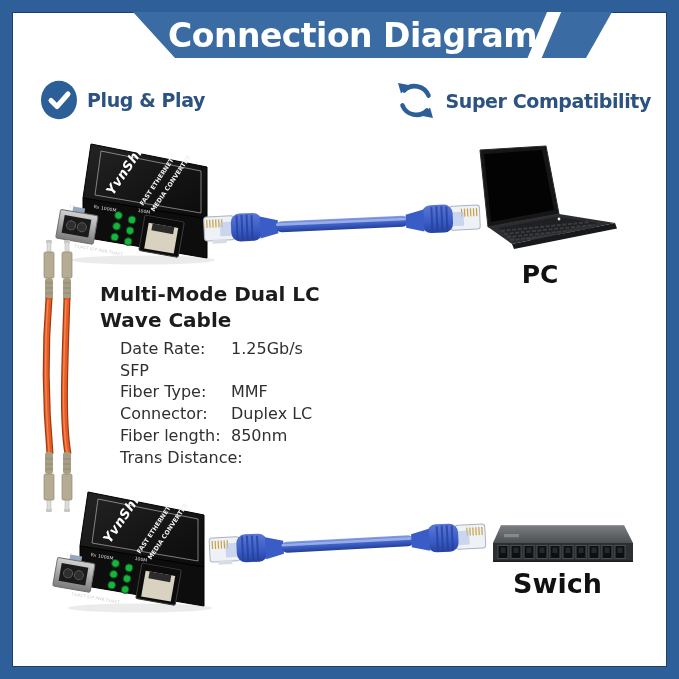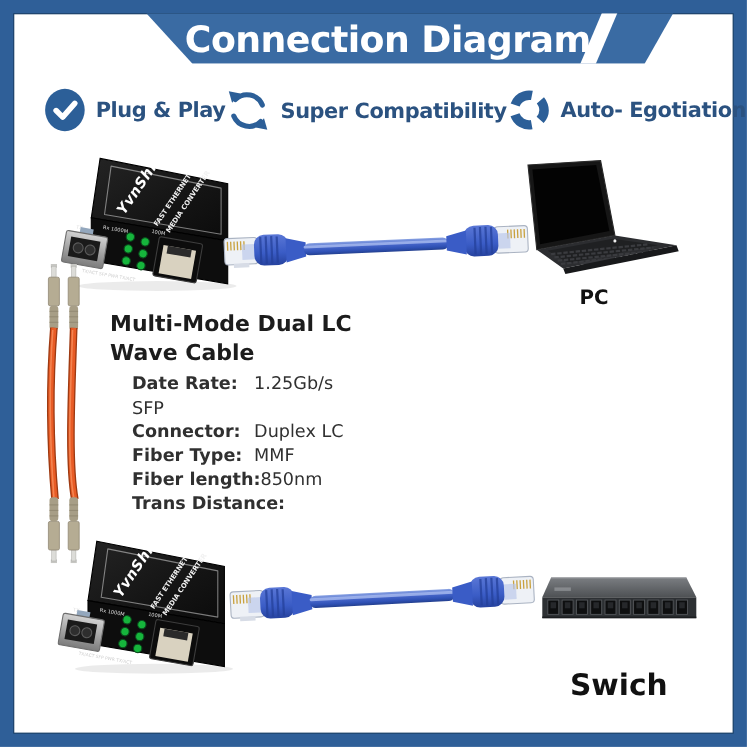--- a/index.html
+++ b/index.html
@@ -18,24 +18,24 @@
   
   .features{position:absolute;left:40px;right:28px;top:80px;height:42px;display:flex;justify-content:space-between;align-items:flex-start;}
   .feature{display:flex;align-items:center;gap:9px;}
   .feature .label{color:#2b5280;font-size:19px;font-weight:600;letter-spacing:-0.4px;white-space:nowrap;}
 
   
   .fiber-title{position:absolute;left:100px;top:281px;width:240px;text-align:left;
                color:#1c1c1c;font-size:20px;font-weight:600;line-height:26px;}
   .specs{position:absolute;left:120px;top:338px;font-size:16px;color:#303030;line-height:21.7px;white-space:nowrap;}
   .specs .row{display:flex;}
-  .specs .lab{min-width:111px;display:inline-block;font-weight:bold;}
+  .specs .lab{min-width:111px;display:inline-block;}
   .device-label{position:absolute;color:#111;white-space:nowrap;}
-  .pc-label{left:503px;top:260px;width:74px;text-align:center;font-size:18px;font-weight:700;}
-  .switch-label{left:513px;top:568px;width:94px;text-align:right;font-size:27px;font-weight:600;margin-top:40px;}
+  .pc-label{left:503px;top:260px;width:74px;text-align:center;font-size:25px;font-weight:700;}
+  .switch-label{left:513px;top:568px;width:94px;text-align:left;font-size:27px;font-weight:600;}
   svg text{font-family:"DejaVu Sans","Liberation Sans",sans-serif;}
 </style>
 </head>
 <body>
 
 <div class="frame">
   <div class="canvas"></div>
 
   <svg width="0" height="0" style="position:absolute">
     <defs>
@@ -82,26 +82,20 @@
     </div>
     <div class="feature">
       <svg width="41" height="41" viewBox="0 0 41 41">
         <path d="M33.5 15.5 A 15 15 0 0 0 9 10.5" stroke="#2c5f98" stroke-width="4.6" fill="none" stroke-linecap="round"></path>
         <polygon points="3,3 13.5,5 6,13.5" fill="#2c5f98"></polygon>
         <path d="M7.5 25.5 A 15 15 0 0 0 32 30.5" stroke="#2c5f98" stroke-width="4.6" fill="none" stroke-linecap="round"></path>
         <polygon points="38,38 27.5,36 35,27.5" fill="#2c5f98"></polygon>
       </svg>
       <span class="label">Super Compatibility</span>
     </div>
-    <div class="feature">
-      <svg width="40" height="40" viewBox="0 0 40 40">
-        <circle cx="20" cy="20" r="13.5" fill="none" stroke="#2c5f98" stroke-width="8.6" stroke-dasharray="19 9" stroke-dashoffset="5" transform="rotate(-18 20 20)"></circle>
-      </svg>
-      <span class="label">Auto- Egotiation</span>
-    </div>
   </div>
 
   <svg class="abs" style="left:55px;top:134px" width="162" height="132" viewBox="0 0 162 132">
     <ellipse cx="88" cy="126" rx="72" ry="4.5" fill="#000" opacity="0.08"></ellipse>
     <polygon points="36,10 152,33 152,85 28,64" fill="url(#topFaceGrad)" stroke="#000" stroke-width="1"></polygon>
     <polygon points="28,64 152,85 152,124 28,103" fill="#0d0d0d" stroke="#000" stroke-width="1"></polygon>
     <polygon points="46,17 146,37 146,79 40,61" fill="none" stroke="#e8e8e8" stroke-width="1" opacity="0.5" stroke-linejoin="round"></polygon>
     <text transform="translate(58,62) rotate(-56)" font-size="13" font-weight="bold" font-style="italic" fill="#ffffff" letter-spacing="0.5">YvnShine</text>
     <text transform="translate(88,72) rotate(-56)" font-size="6.2" font-weight="bold" fill="#f2f2f2">FAST ETHERNET</text>
     <text transform="translate(99,78) rotate(-56)" font-size="6.2" font-weight="bold" fill="#f2f2f2">MEDIA CONVERTER</text>
@@ -216,26 +210,26 @@
   </div>
   <div class="specs">
     <div class="row">
         <span class="lab">Date Rate:</span>
         <span>1.25Gb/s</span>
       </div>
     <div class="row">
         <span>SFP</span>
       </div>
     <div class="row">
+        <span class="lab">Fiber Type:</span>
+        <span>MMF</span>
+      </div>
+    <div class="row">
         <span class="lab">Connector:</span>
         <span>Duplex LC</span>
-      </div>
-    <div class="row">
-        <span class="lab">Fiber Type:</span>
-        <span>MMF</span>
       </div>
     <div class="row">
         <span class="lab">Fiber length:</span>
         <span>850nm</span>
       </div>
     <div class="row">
         <span class="lab">Trans Distance:</span>
       </div>
   </div>
 

